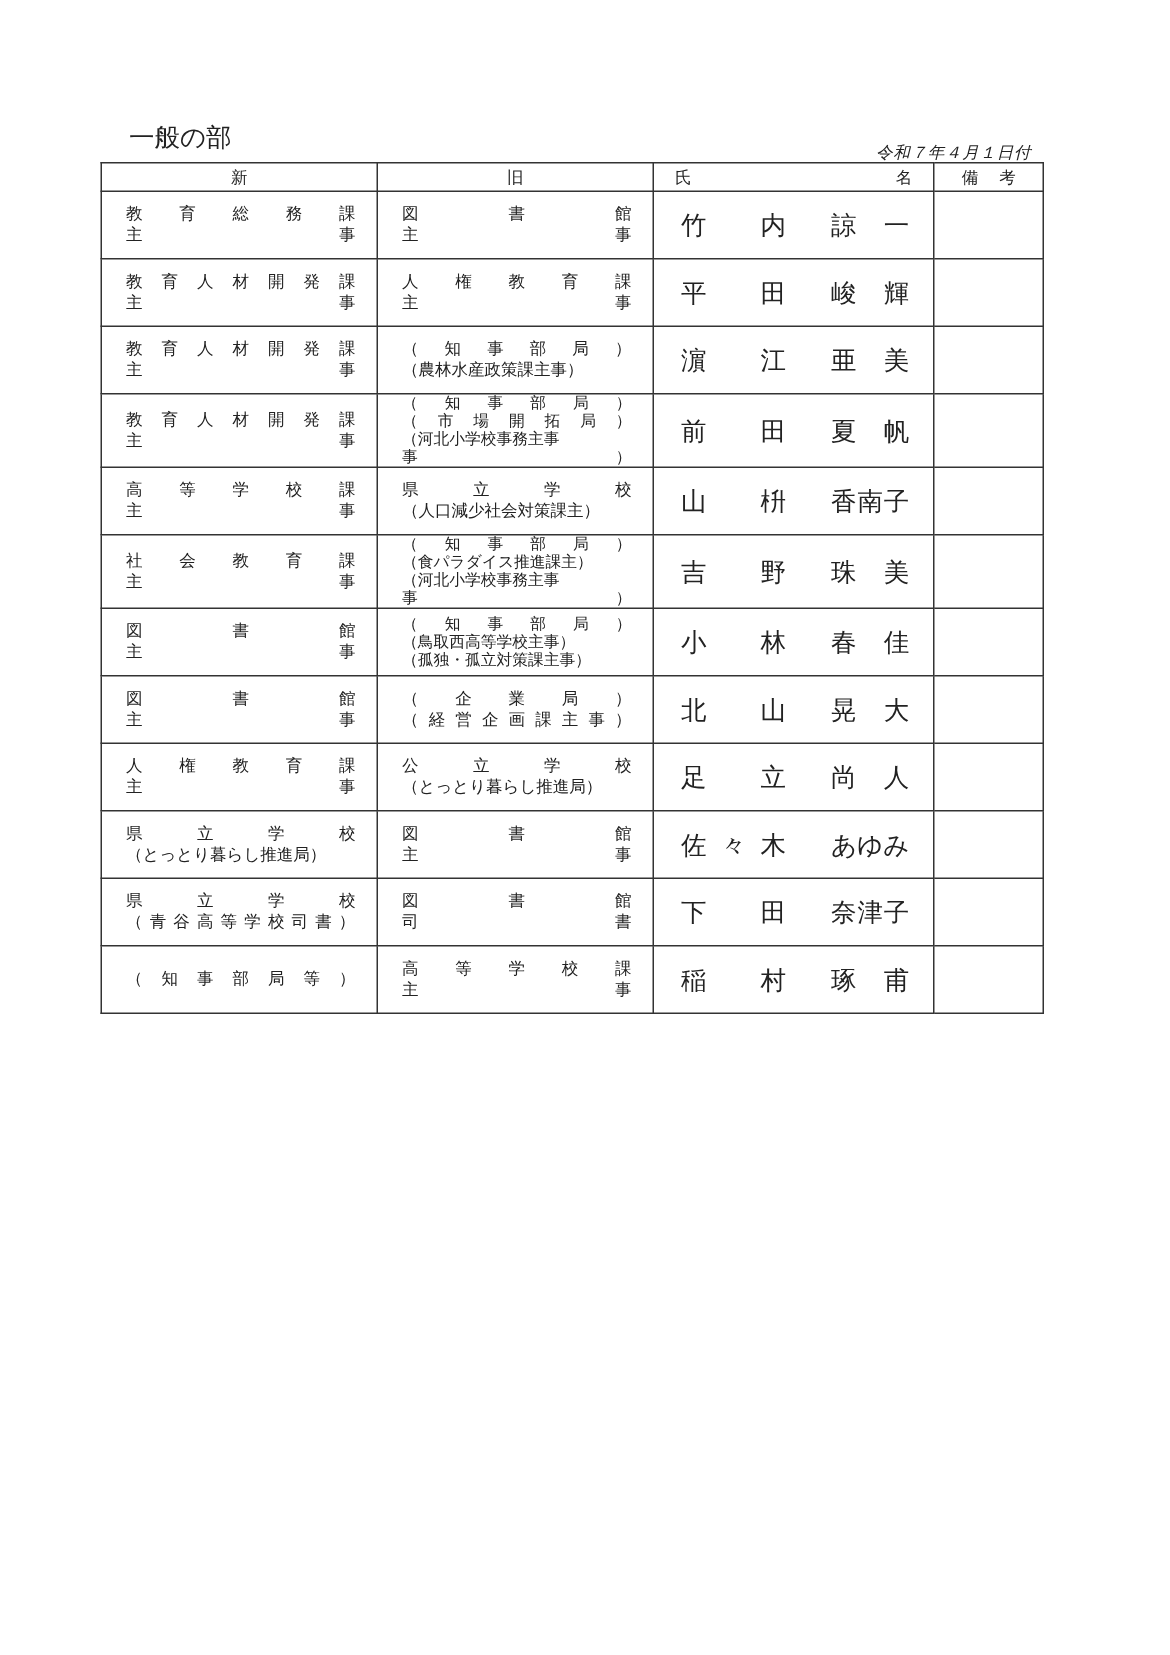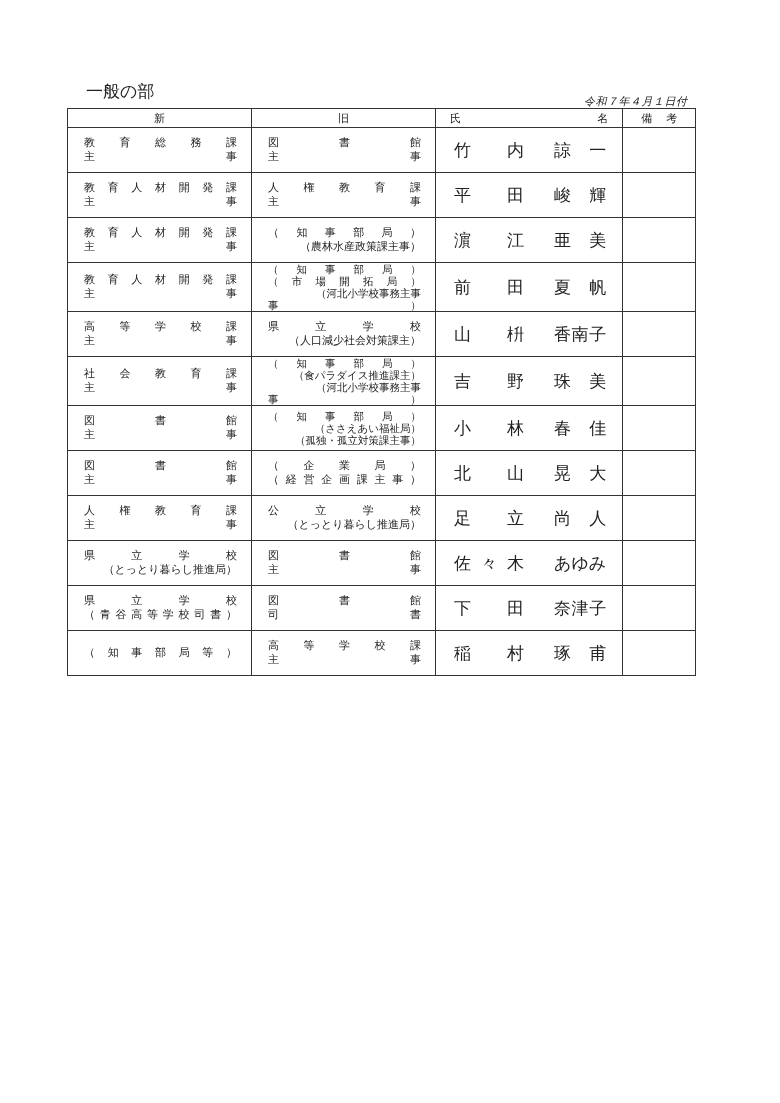--- a/index.html
+++ b/index.html
@@ -9,21 +9,21 @@
   table.roster { position:absolute; left:67px; top:108px; border-collapse:collapse; table-layout:fixed; }
   table.roster td, table.roster th { border:1.5px solid #333; padding:0; vertical-align:middle; }
   th { height:18px; font-weight:normal; font-size:11px; }
   td { height:44px; }
   col.c-new { width:184px; } col.c-old { width:184px; } col.c-name { width:184px; } col.c-note { width:73px; }
   .hdr-split { display:flex; justify-content:space-between; padding:0 14px; }
   .hdr-center { text-align:center; }
   .hdr-note { display:flex; justify-content:center; gap:14px; }
   .pos { font-size:11px; line-height:14px; padding:0 14px 0 16px; }
   .line { display:flex; justify-content:space-between; white-space:nowrap; }
-  .line.center { justify-content:flex-end; }
+  .line.center { justify-content:flex-start; }
   .pos.tight { line-height:12px; font-size:10.5px; }
   .name { display:flex; align-items:center; padding:0 16px 0 18px; font-size:17px; }
   .name .sur { display:flex; justify-content:space-between; width:70px; }
   .name .given { display:flex; justify-content:space-between; flex:1; margin-left:30px; }
 </style>
 </head>
 <body>
 
 <div class="caption-left">一般の部</div>
 <div class="caption-right">令和７年４月１日付</div>
@@ -369,21 +369,21 @@
           <div class="pos tight">
             <div class="line">
               <span>（</span>
               <span>知</span>
               <span>事</span>
               <span>部</span>
               <span>局</span>
               <span>）</span>
             </div>
             <div class="line center">
-              <span>（ささえあい福祉局）</span>
+              <span>（鳥取西高等学校主事）</span>
             </div>
             <div class="line center">
               <span>（孤独・孤立対策課主事）</span>
             </div>
           </div>
         </td>
         <td>
           <div class="name">
             <div class="sur">
               <span>小</span>

